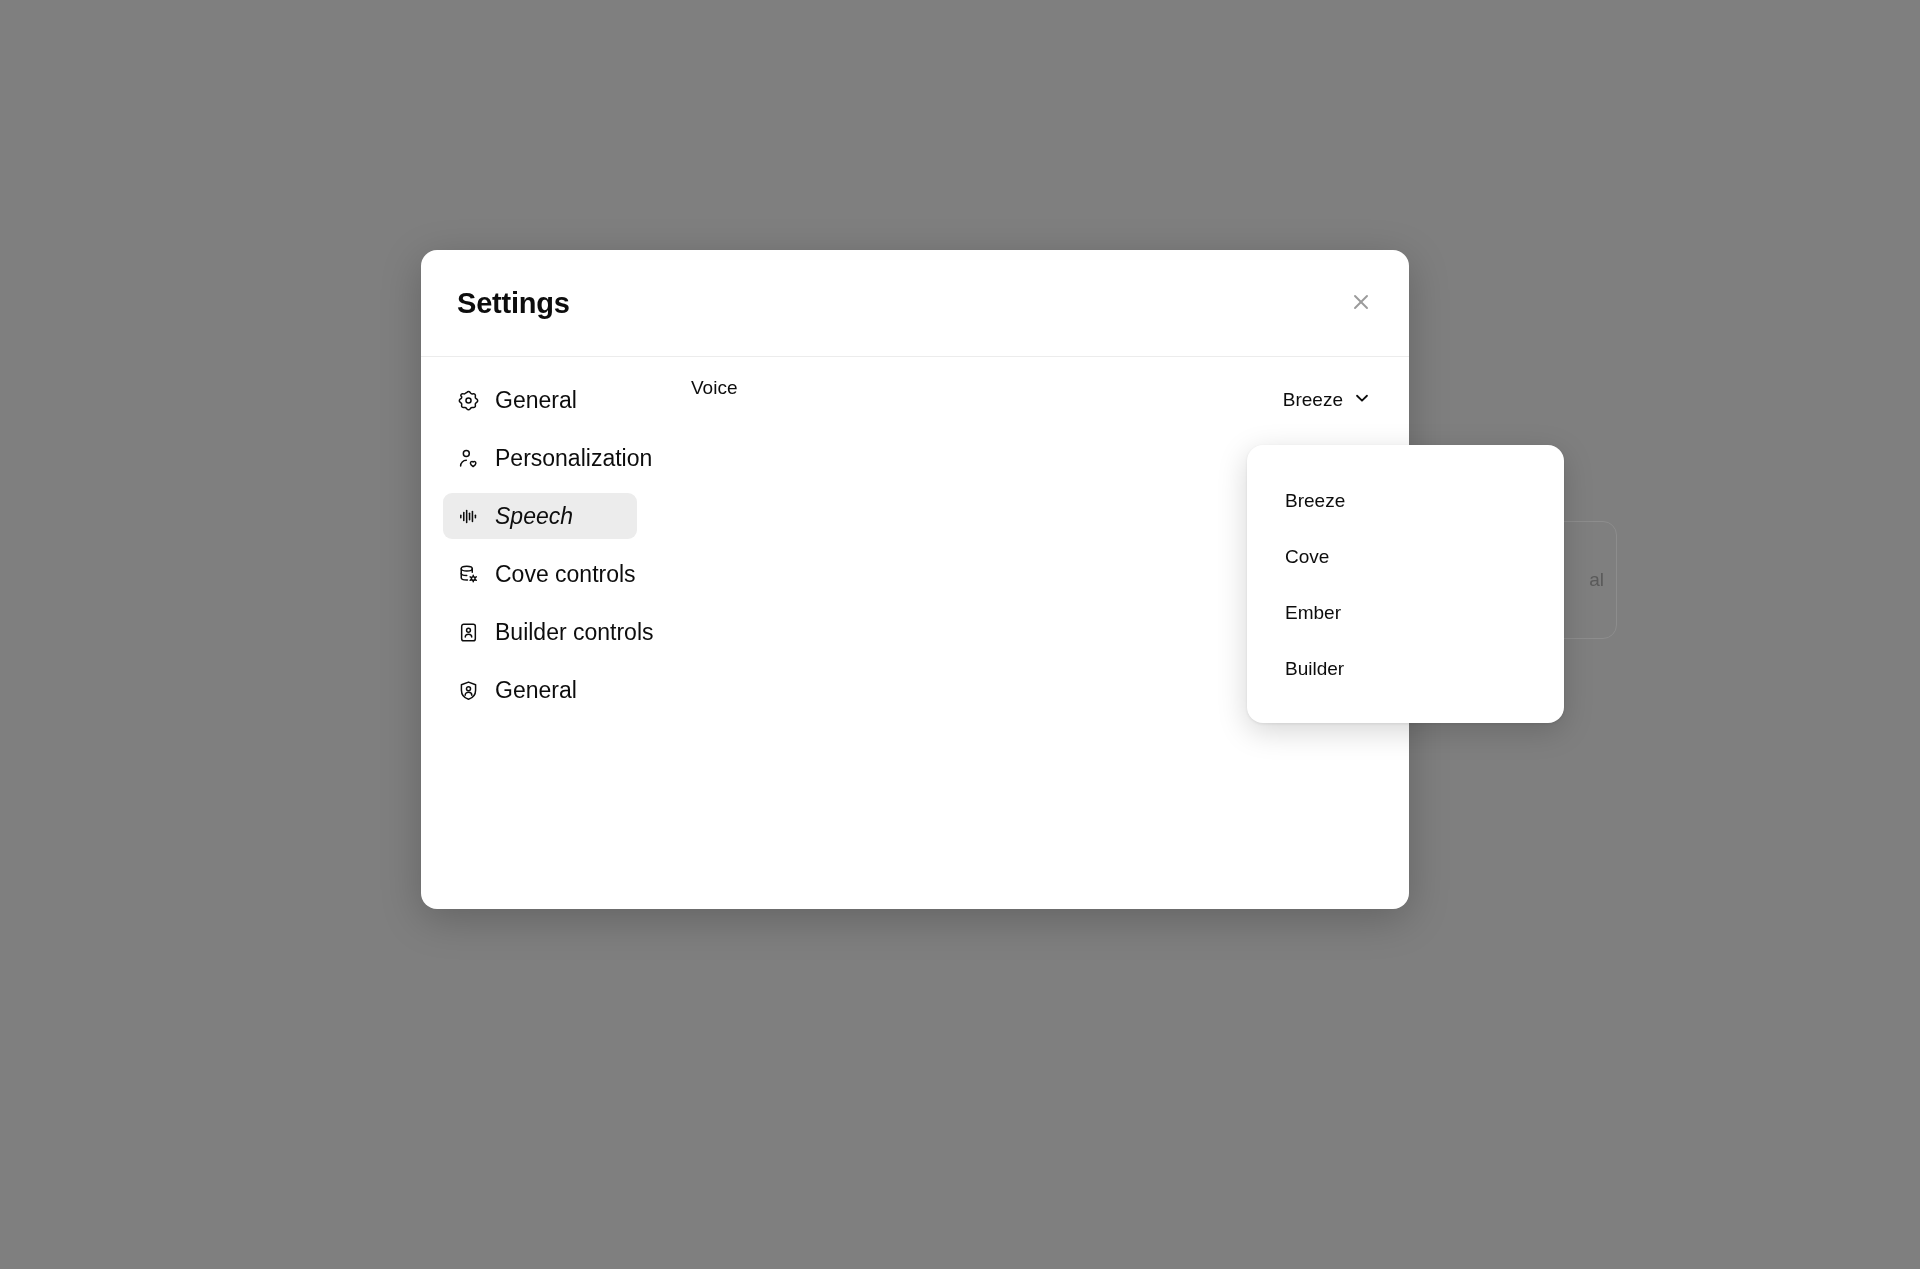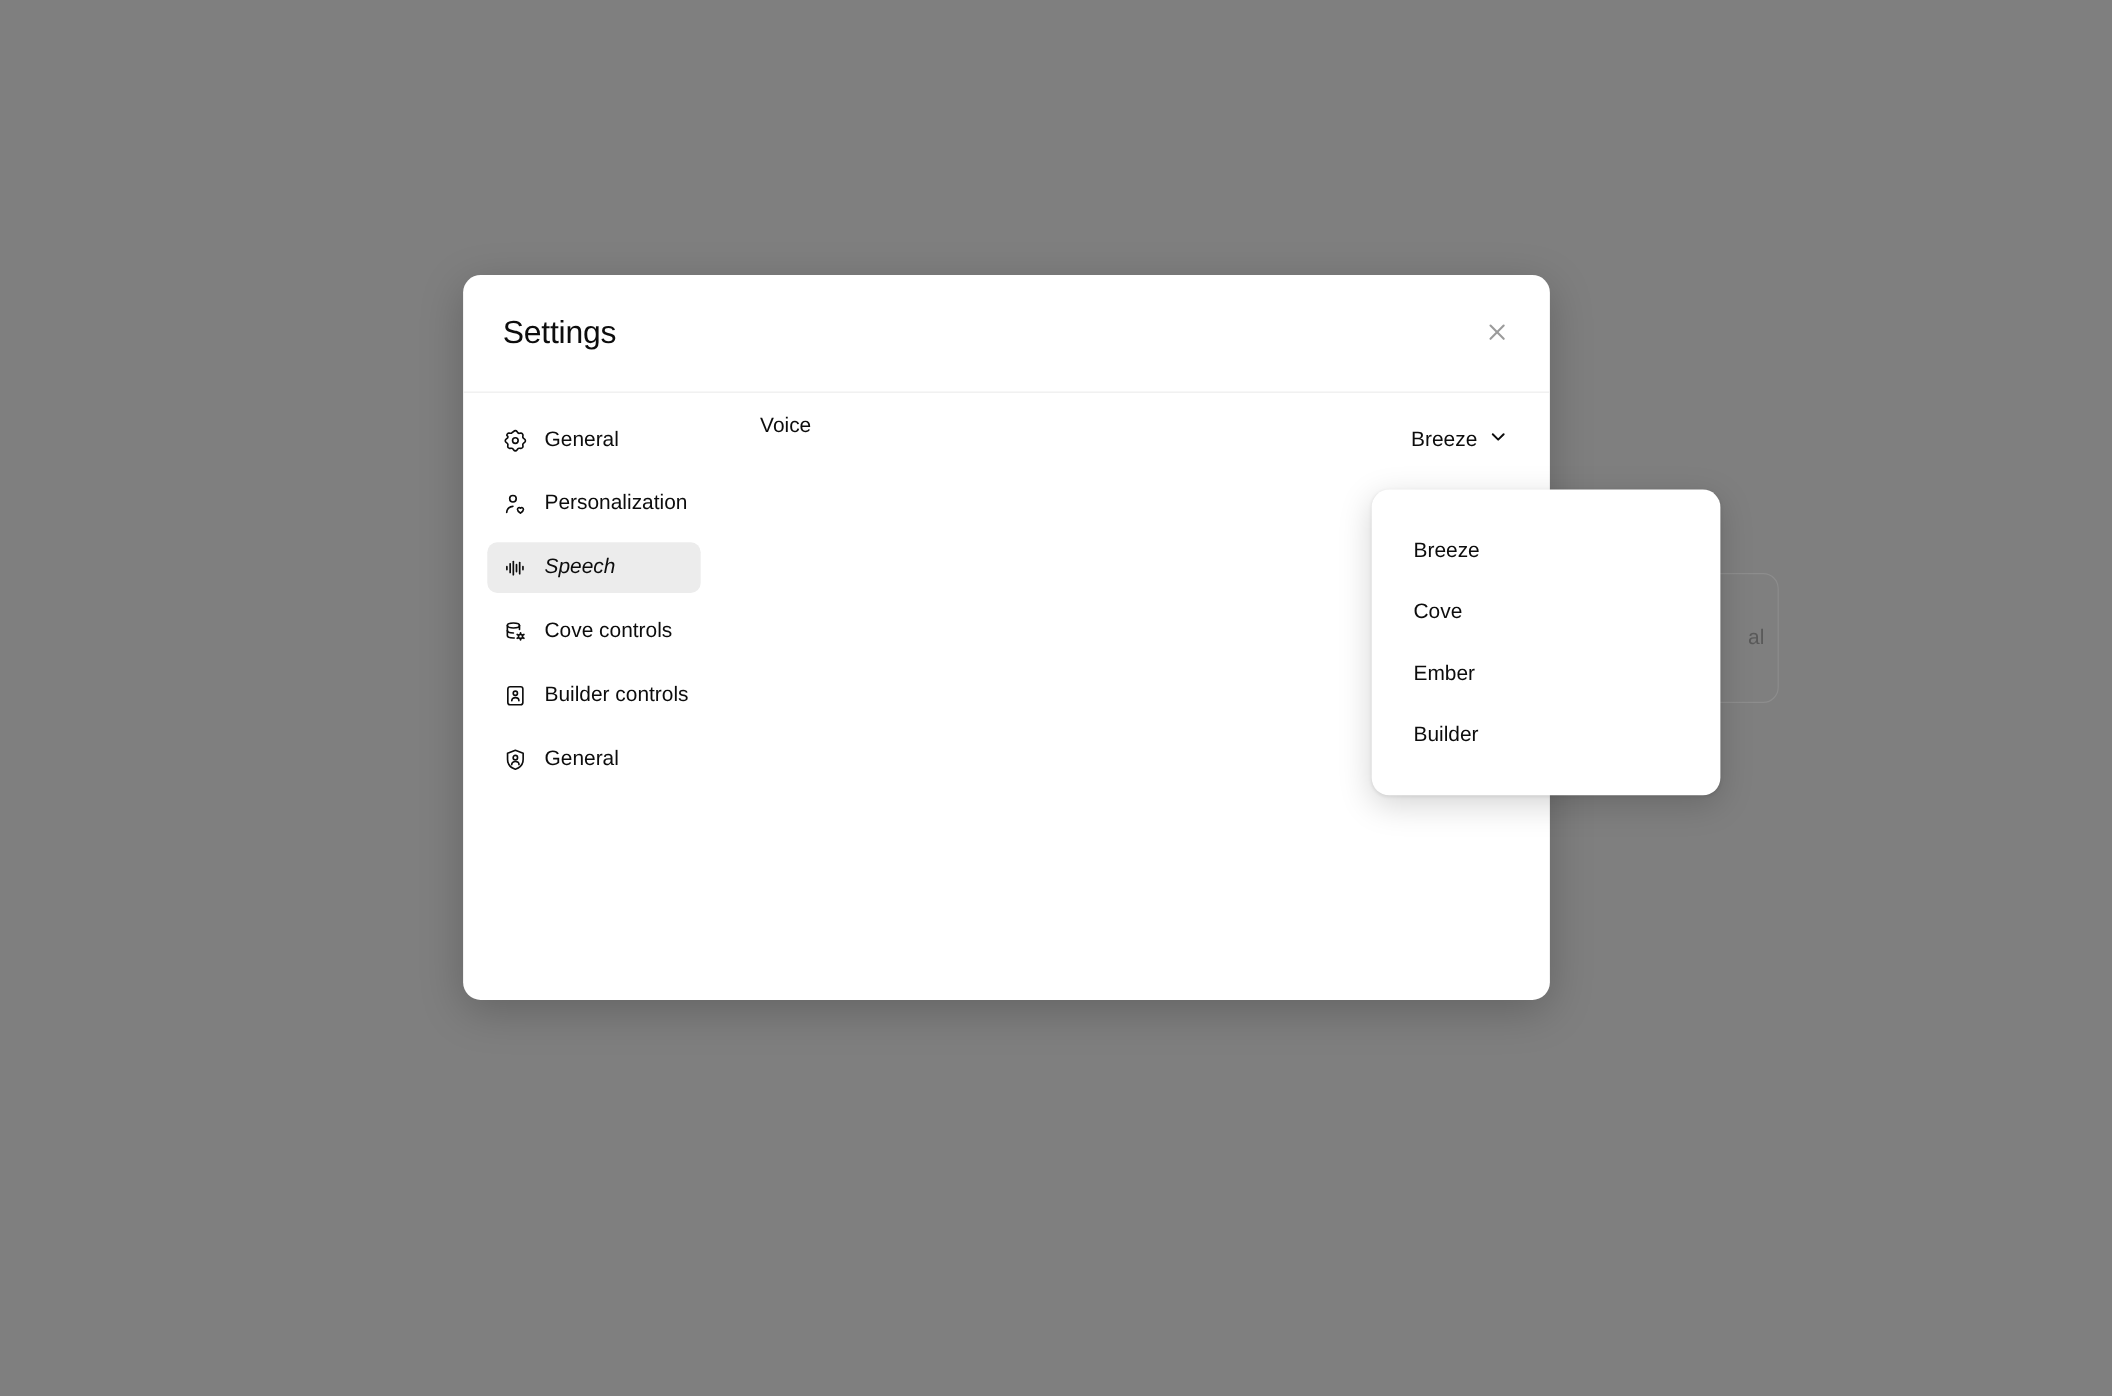--- a/index.html
+++ b/index.html
@@ -53,21 +53,21 @@
     height: 107px;
     border-bottom: 1px solid #ececec;
     display: flex;
     align-items: center;
     padding: 0 36px 0 36px;
     position: relative;
   }
 
   .modal-title {
     font-size: 29px;
-    font-weight: 400;
+    font-weight: 700;
     color: #0d0d0d;
     letter-spacing: -0.2px;
   }
 
   .close-button {
     position: absolute;
     right: 28px;
     top: 50%;
     transform: translateY(-50%);
     width: 40px;
@@ -112,21 +112,21 @@
     width: 22px;
     height: 22px;
     flex: 0 0 22px;
     display: flex;
     align-items: center;
     justify-content: center;
     color: #0d0d0d;
   }
 
   .sidebar-label {
-    font-size: 19px;
+    font-size: 23px;
     color: #0d0d0d;
     white-space: nowrap;
   }
 
   
   .content {
     flex: 1;
     padding: 0 36px 0 40px;
   }
 

